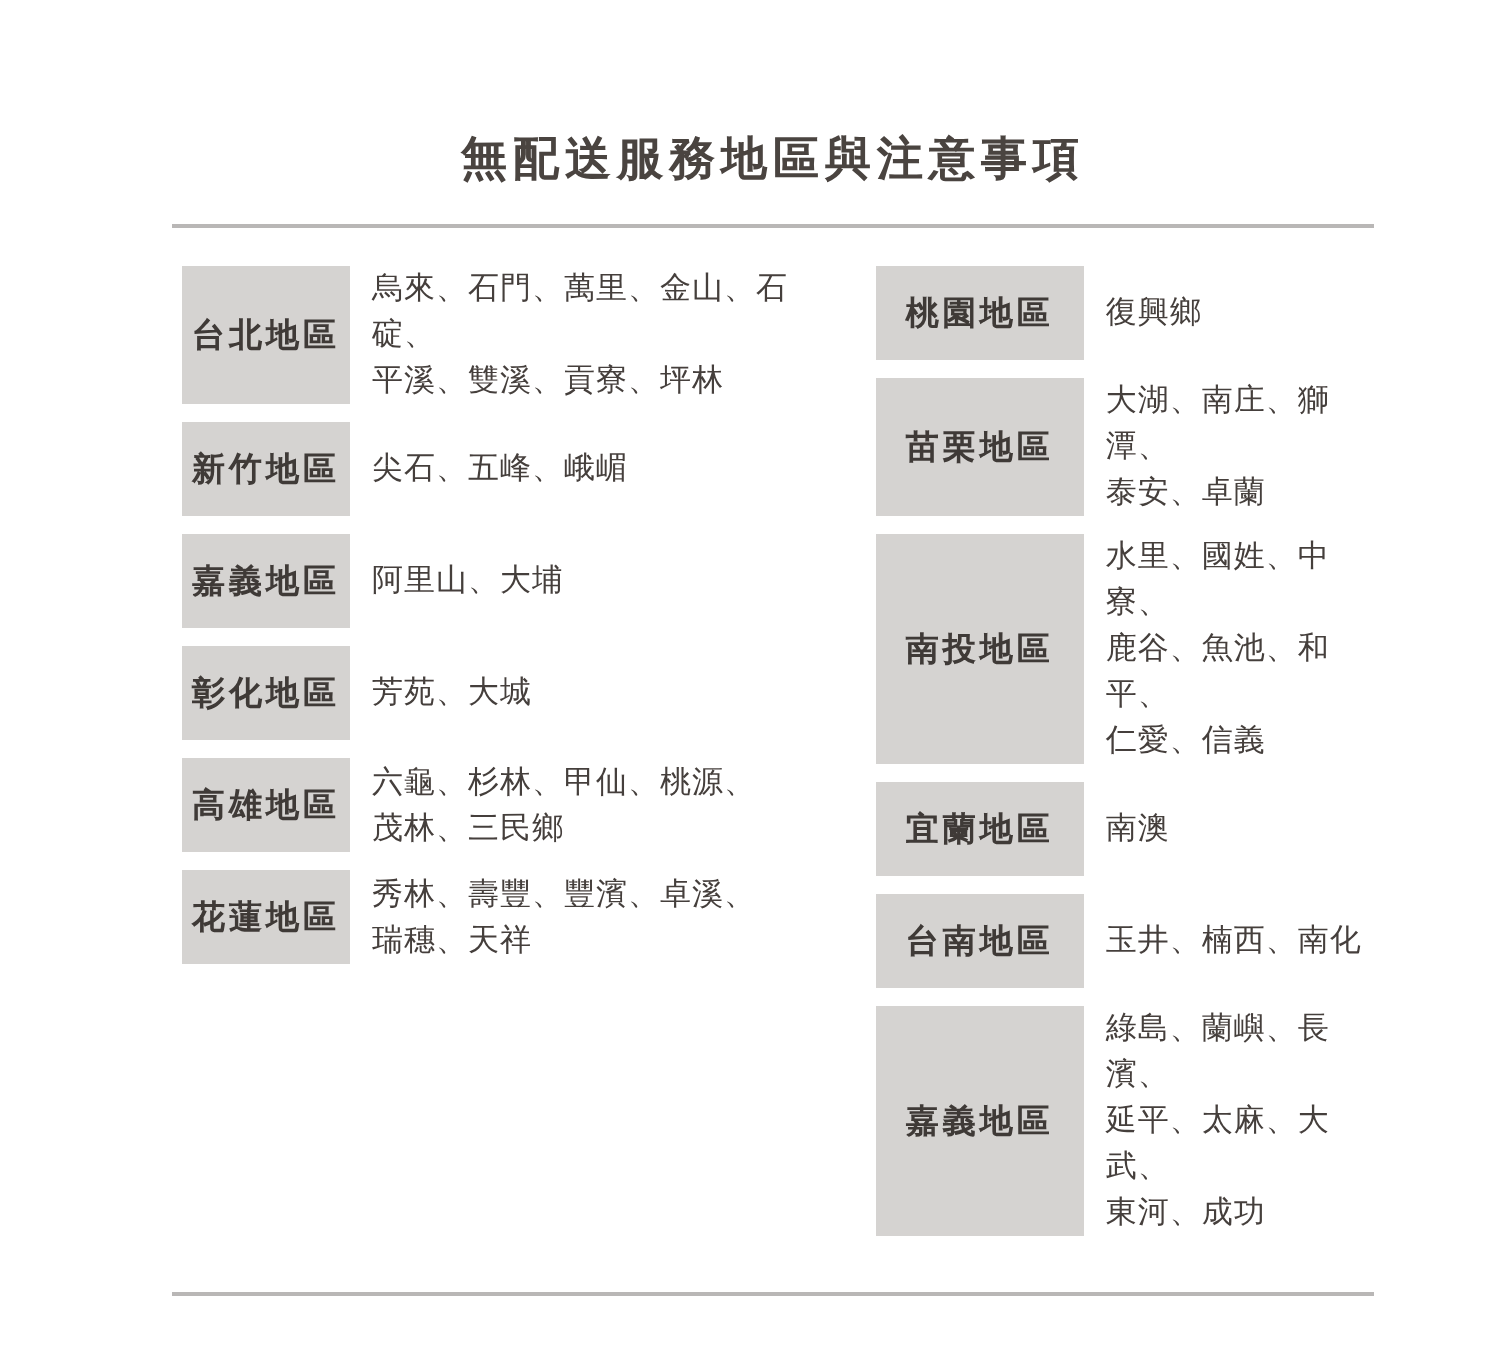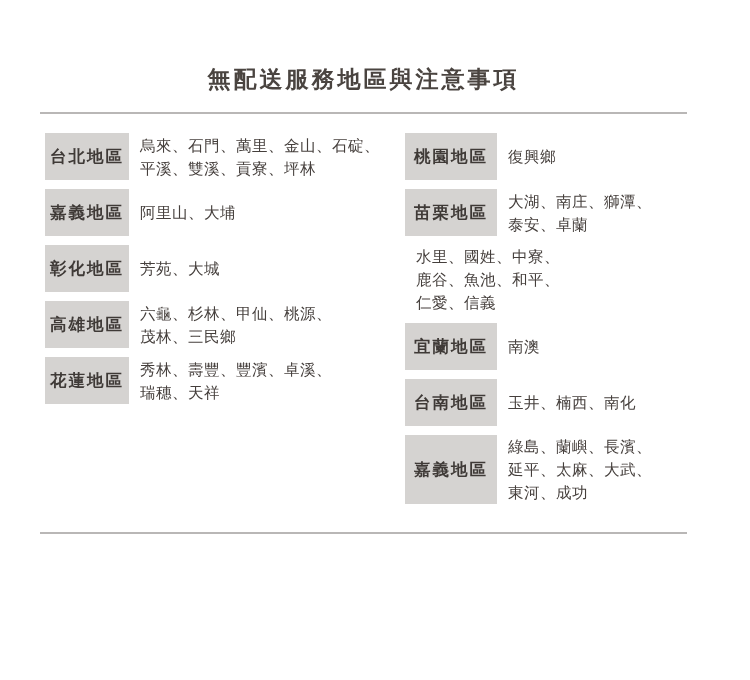--- a/index.html
+++ b/index.html
@@ -1,21 +1,21 @@
 <!DOCTYPE html>
 <html><head>
 <meta charset="utf-8">
 <style>
   html, body { margin: 0; padding: 0; background: #ffffff; }
   .page {
     position: relative;
     width: 750px;
     height: 680px;
     box-sizing: border-box;
-    padding: 64px 63px 0 40px;
+    padding: 64px 63px 0 86px;
     background: #ffffff;
     font-family: "Liberation Sans", "DejaVu Sans", sans-serif;
     color: #3f3a37;
     overflow: hidden;
   }
   .title {
     margin: 0 0 17px 0;
     text-align: center;
     font-size: 23px;
     font-weight: 600;
@@ -45,21 +45,21 @@
     width: 84px;
     background: #d5d3d1;
     display: flex;
     align-items: center;
     justify-content: center;
     font-size: 16.5px;
     font-weight: bold;
     letter-spacing: 2px;
     color: #3f3a37;
   }
-  .col-right .label { width: 92px; }
+  .col-right .label { width: 104px; }
   .areas {
     display: flex;
     align-items: center;
     padding-left: 11px;
     font-size: 15.5px;
     letter-spacing: 0.5px;
     line-height: 23px;
     white-space: pre-line;
     color: #453f3c;
   }
@@ -94,20 +94,24 @@
 
   <div class="columns">
 
     <div class="col col-left">
       <div class="row">
         <div class="label">台北地區</div>
         <div class="areas">烏來、石門、萬里、金山、石碇、
 平溪、雙溪、貢寮、坪林</div>
       </div>
       <div class="row">
+        <div class="label">新竹地區</div>
+        <div class="areas">尖石、五峰、峨嵋</div>
+      </div>
+      <div class="row">
         <div class="label">嘉義地區</div>
         <div class="areas">阿里山、大埔</div>
       </div>
       <div class="row">
         <div class="label">彰化地區</div>
         <div class="areas">芳苑、大城</div>
       </div>
       <div class="row">
         <div class="label">高雄地區</div>
         <div class="areas">六龜、杉林、甲仙、桃源、
@@ -124,20 +128,21 @@
       <div class="row">
         <div class="label">桃園地區</div>
         <div class="areas">復興鄉</div>
       </div>
       <div class="row">
         <div class="label">苗栗地區</div>
         <div class="areas">大湖、南庄、獅潭、
 泰安、卓蘭</div>
       </div>
       <div class="row">
+        <div class="label">南投地區</div>
         <div class="areas">水里、國姓、中寮、
 鹿谷、魚池、和平、
 仁愛、信義</div>
       </div>
       <div class="row">
         <div class="label">宜蘭地區</div>
         <div class="areas">南澳</div>
       </div>
       <div class="row">
         <div class="label">台南地區</div>

